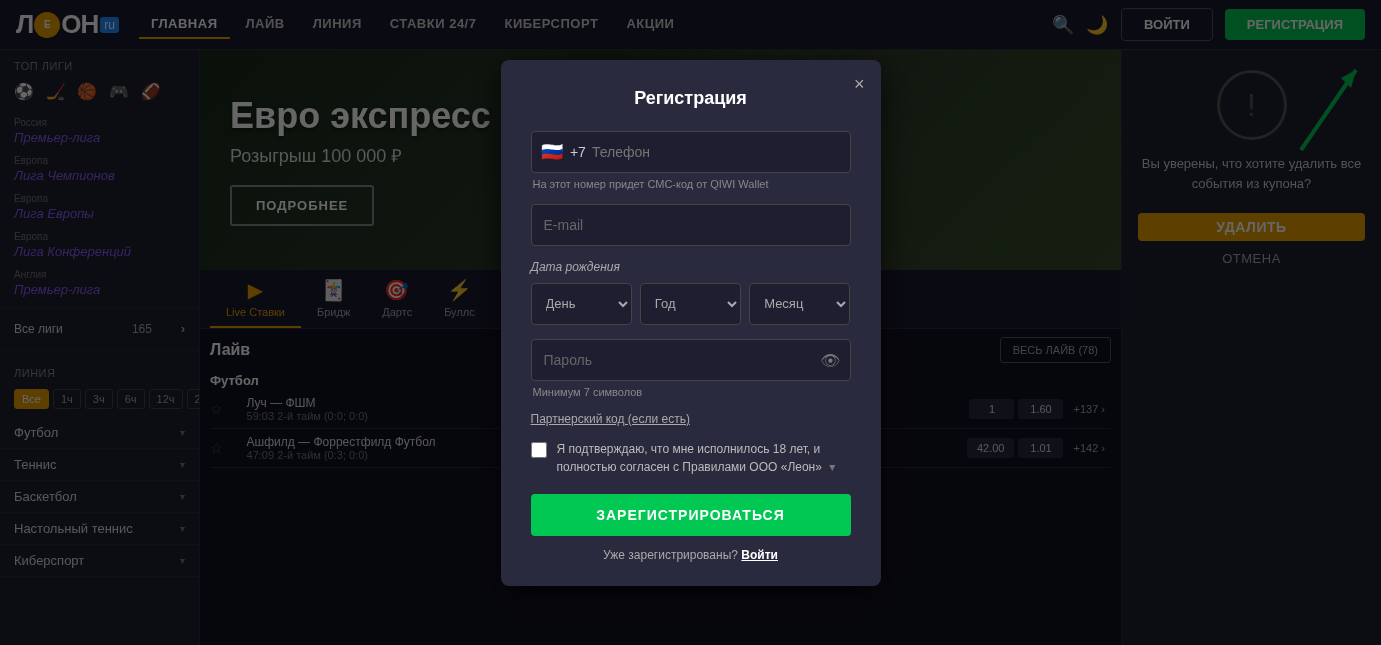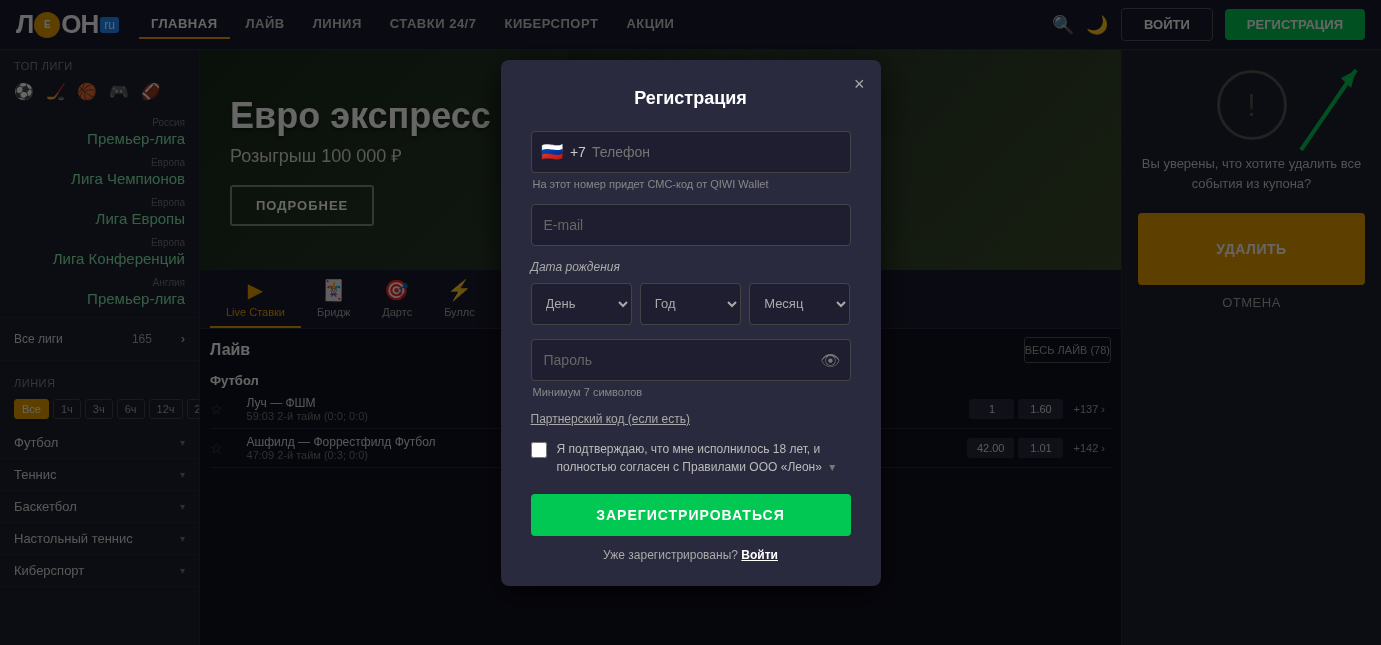--- a/index.html
+++ b/index.html
@@ -142,31 +142,32 @@
       font-size: 16px;
       color: #aaa;
       cursor: pointer;
     }
     .sport-icon.active { color: #e8a000; }
     .sidebar-sport-row {
       display: flex;
       gap: 12px;
       padding: 4px 14px 10px;
     }
-    .league-group { padding: 0; text-align: right; }
+    .league-group { padding: 0; }
     .league-region {
       font-size: 10px;
       color: #777;
       padding: 6px 14px 1px;
     }
     .league-name {
-      font-size: 15px;
-      color: #86efac;
+      font-size: 13px;
+      color: #8b5cf6;
       padding: 1px 14px 4px;
       cursor: pointer;
+      font-style: italic;
     }
     .sidebar-divider {
       height: 1px;
       background: #2a2a3e;
       margin: 6px 0;
     }
     .all-leagues {
       display: flex;
       justify-content: space-between;
       align-items: center;
@@ -369,21 +370,21 @@
     }
     .right-panel-text {
       text-align: center;
       font-size: 13px;
       color: #ccc;
       margin-bottom: 20px;
       line-height: 1.5;
     }
     .delete-btn {
       width: 100%;
-      padding: 28px;
+      padding: 6px;
       background: #e8a000;
       color: #fff;
       border: none;
       border-radius: 4px;
       font-size: 14px;
       font-weight: 700;
       cursor: pointer;
       text-transform: uppercase;
       letter-spacing: 0.5px;
       margin-bottom: 10px;
@@ -391,21 +392,21 @@
     .cancel-btn {
       background: none;
       border: none;
       color: #aaa;
       font-size: 13px;
       cursor: pointer;
       text-transform: uppercase;
       letter-spacing: 0.5px;
     }
     .all-live-btn {
-      padding: 6px 0;
+      padding: 6px 12px;
       background: transparent;
       border: 1px solid #555;
       color: #aaa;
       font-size: 11px;
       cursor: pointer;
       border-radius: 3px;
       margin-left: auto;
     }
 
     

